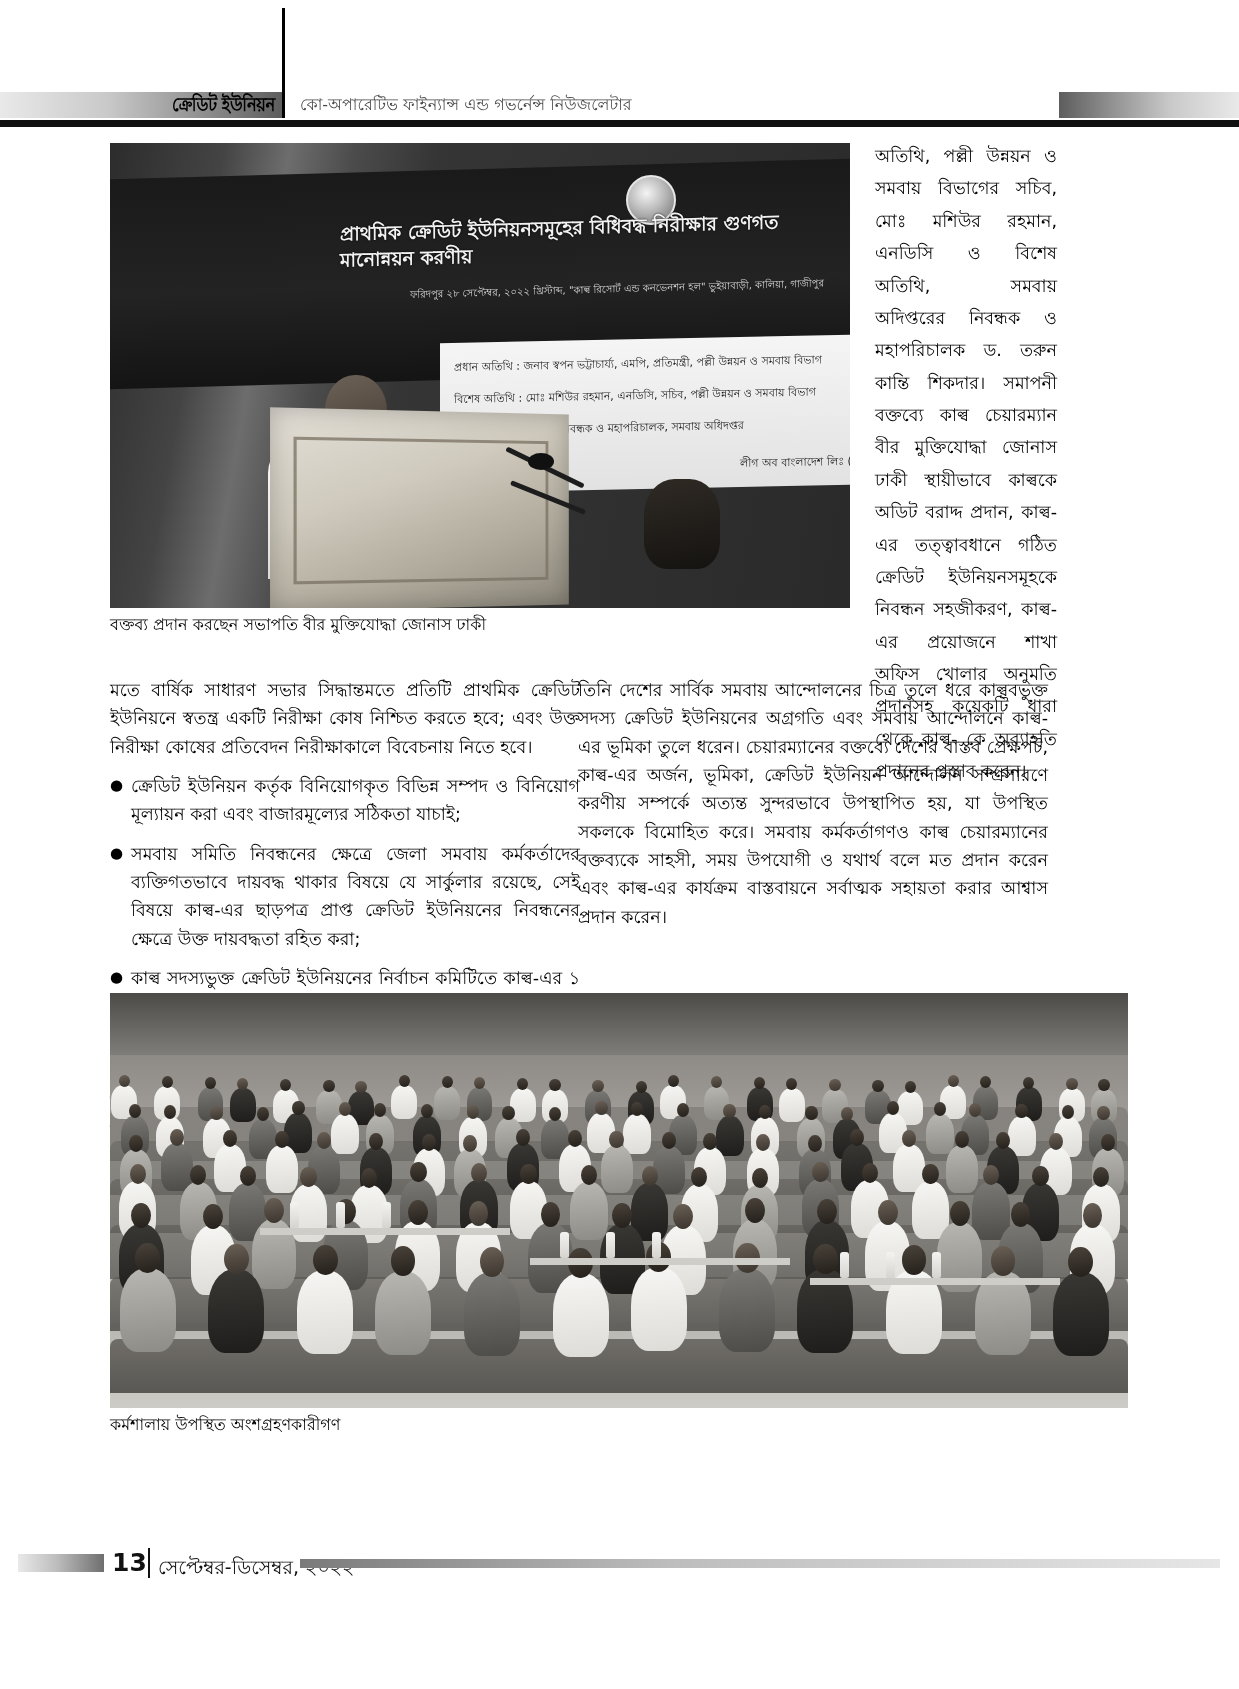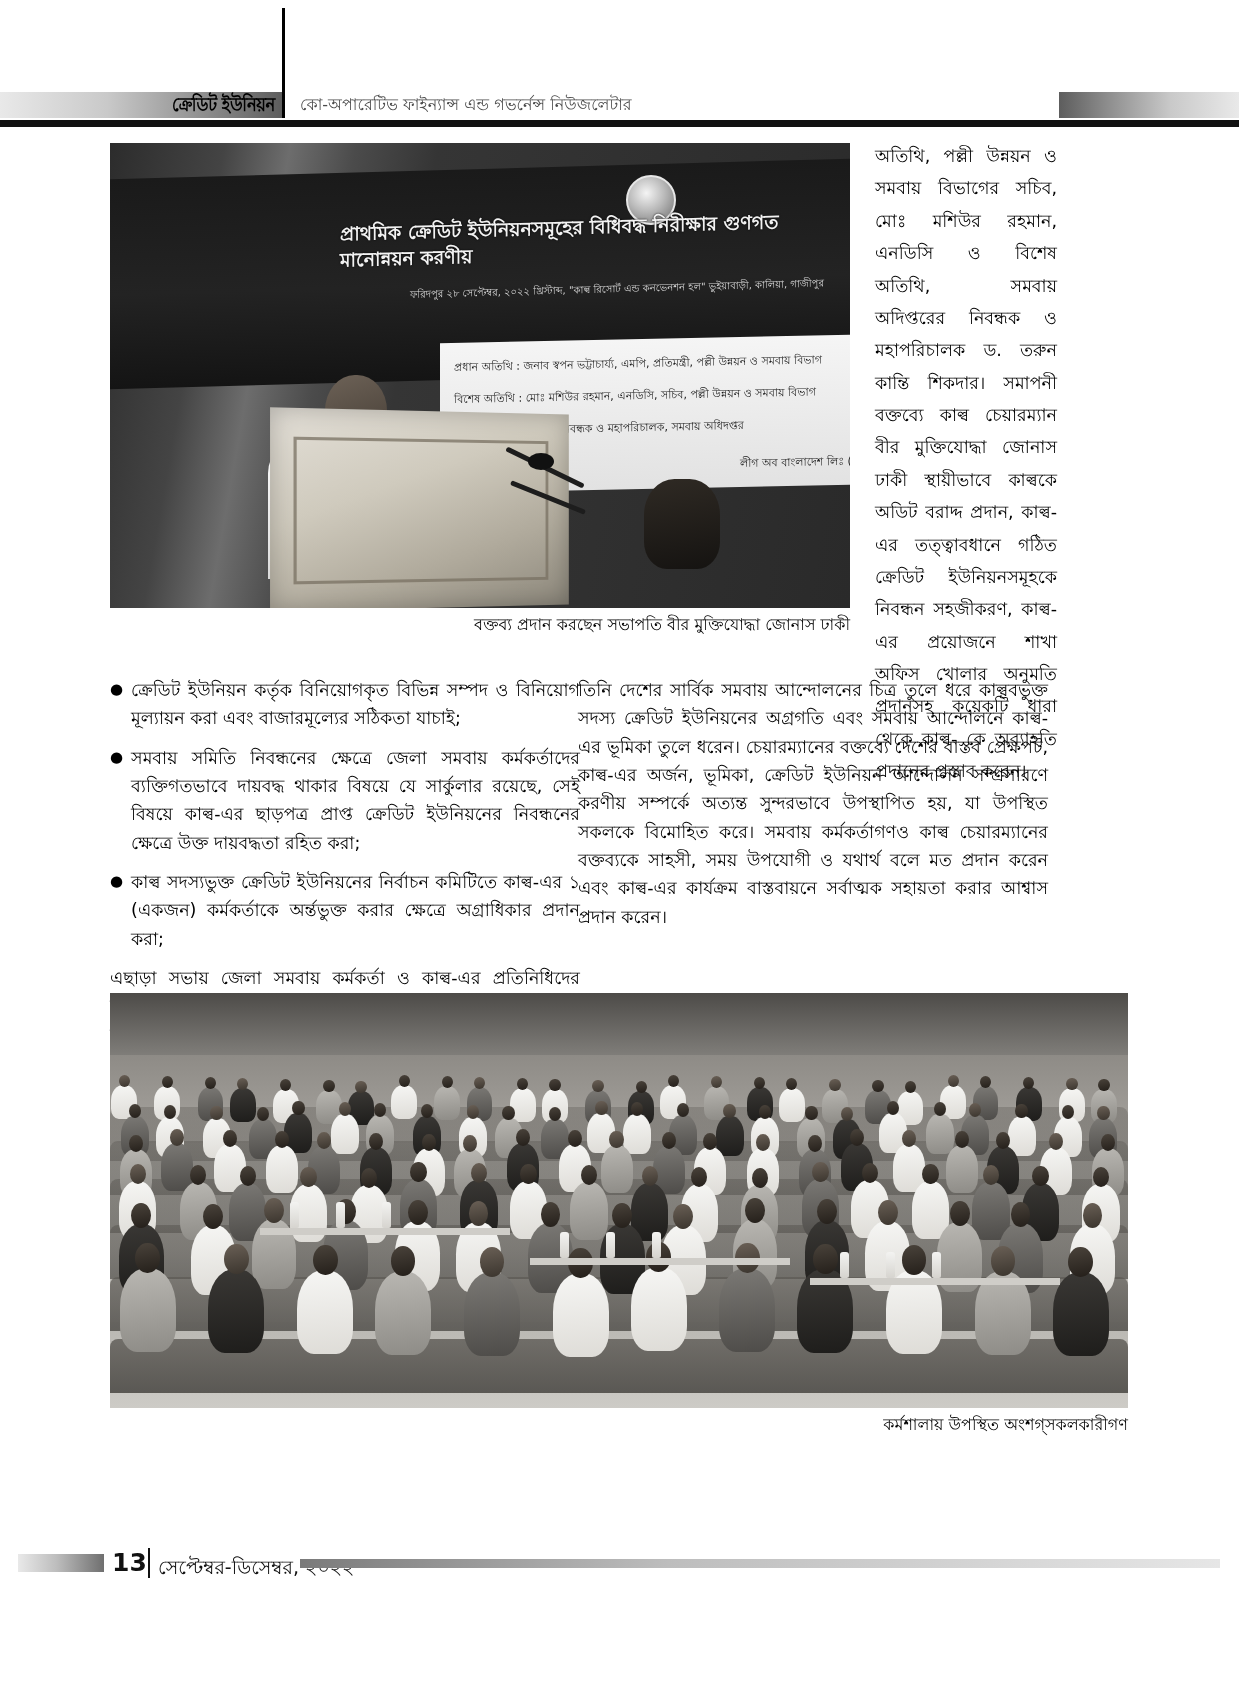--- a/index.html
+++ b/index.html
@@ -93,21 +93,21 @@
   .photo {
     position: absolute;
     overflow: hidden;
     background: #d8d8d8;
   }
   .photo-caption {
     position: absolute;
     font-family: "DejaVu Sans", sans-serif;
     font-size: 16px;
     color: #000;
-    text-align: right;
+    text-align: left;
     white-space: nowrap;
   }
 
   
   #photo-speaker {
     left: 110px;
     top: 135px;
     width: 740px;
     height: 465px;
   }
@@ -404,20 +404,21 @@
     <div class="p1-mic2"></div>
     <div class="p1-mic-head"></div>
   </div>
   <div class="photo-caption" id="caption-speaker">বক্তব্য প্রদান করছেন সভাপতি বীর মুক্তিযোদ্ধা জোনাস ঢাকী</div>
 
   <div class="col-text" id="col-right-top">
     <p>অতিথি, পল্লী উন্নয়ন ও সমবায় বিভাগের সচিব, মোঃ মশিউর রহমান, এনডিসি ও বিশেষ অতিথি, সমবায় অদিপ্তরের নিবন্ধক ও মহাপরিচালক ড. তরুন কান্তি শিকদার। সমাপনী বক্তব্যে কাল্ব চেয়ারম্যান বীর মুক্তিযোদ্ধা জোনাস ঢাকী স্থায়ীভাবে কাল্বকে অডিট বরাদ্দ প্রদান, কাল্ব-এর তত্ত্বাবধানে গঠিত ক্রেডিট ইউনিয়নসমূহকে নিবন্ধন সহজীকরণ, কাল্ব-এর প্রয়োজনে শাখা অফিস খোলার অনুমতি প্রদানসহ কয়েকটি ধারা থেকে কাল্ব- কে অব্যাহতি প্রদানের প্রস্তাব করেন।</p>
   </div>
 
   <div class="col-text" id="col-left-main">
+    <p>মতে বার্ষিক সাধারণ সভার সিদ্ধান্তমতে প্রতিটি প্রাথমিক ক্রেডিট ইউনিয়নে স্বতন্ত্র একটি নিরীক্ষা কোষ নিশ্চিত করতে হবে; এবং উক্ত নিরীক্ষা কোষের প্রতিবেদন নিরীক্ষাকালে বিবেচনায় নিতে হবে।</p>
 
     <div class="bullet-row">
       <span class="bullet-dot">●</span>
       <span class="bullet-txt">ক্রেডিট ইউনিয়ন কর্তৃক বিনিয়োগকৃত বিভিন্ন সম্পদ ও বিনিয়োগ মূল্যায়ন করা এবং বাজারমূল্যের সঠিকতা যাচাই;</span>
     </div>
     <div class="bullet-row">
       <span class="bullet-dot">●</span>
       <span class="bullet-txt">সমবায় সমিতি নিবন্ধনের ক্ষেত্রে জেলা সমবায় কর্মকর্তাদের ব্যক্তিগতভাবে দায়বদ্ধ থাকার বিষয়ে যে সার্কুলার রয়েছে, সেই বিষয়ে কাল্ব-এর ছাড়পত্র প্রাপ্ত ক্রেডিট ইউনিয়নের নিবন্ধনের ক্ষেত্রে উক্ত দায়বদ্ধতা রহিত করা;</span>
     </div>
     <div class="bullet-row">
@@ -683,21 +684,21 @@
         <div class="p2-table" style="left: 420px; top: 265px; width: 260px;"></div>
         <div class="p2-bottle" style="left: 450px; top: 239px;"></div>
         <div class="p2-bottle" style="left: 496px; top: 239px;"></div>
         <div class="p2-bottle" style="left: 542px; top: 239px;"></div>
         <div class="p2-table" style="left: 700px; top: 285px; width: 250px;"></div>
         <div class="p2-bottle" style="left: 730px; top: 259px;"></div>
         <div class="p2-bottle" style="left: 776px; top: 259px;"></div>
         <div class="p2-bottle" style="left: 822px; top: 259px;"></div>
       </div>
   </div>
-  <div class="photo-caption" id="caption-audience">কর্মশালায় উপস্থিত অংশগ্সকলকারীগণ</div>
+  <div class="photo-caption" id="caption-audience">কর্মশালায় উপস্থিত অংশগ্রহণকারীগণ</div>
 
   <div class="footer-bar-left"></div>
   <div class="footer-pagenum">13</div>
   <div class="footer-sep"></div>
   <div class="footer-date">সেপ্টেম্বর-ডিসেম্বর, ২০২২</div>
   <div class="footer-rule"></div>
 
 </div>
 
 </body></html>

